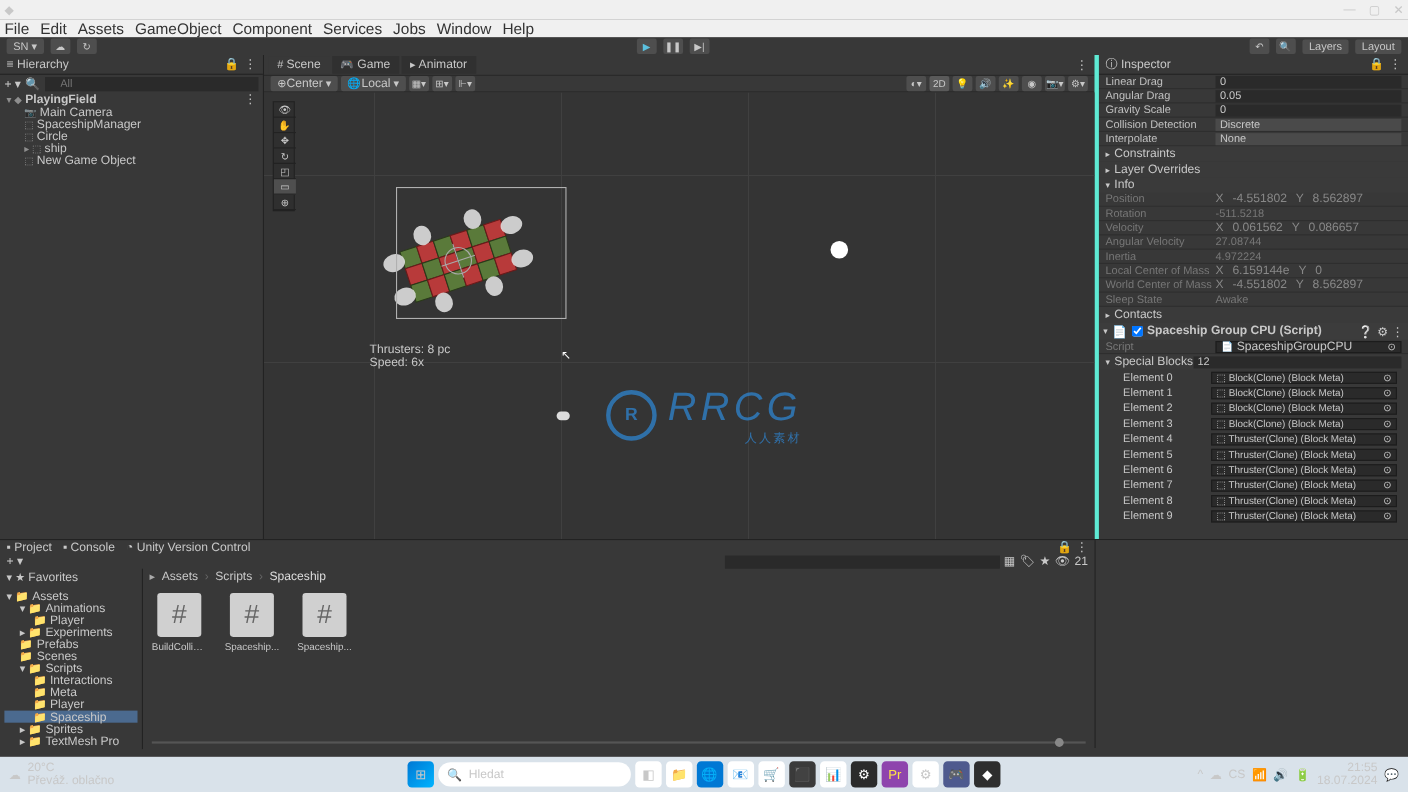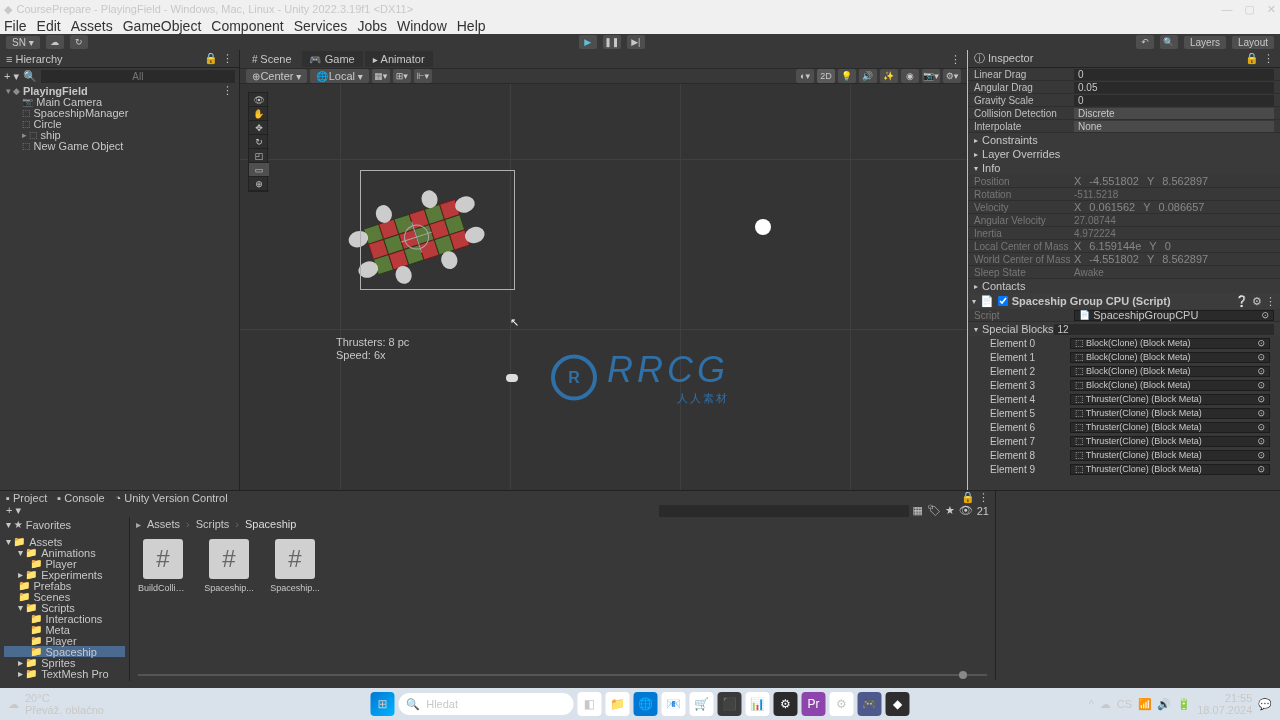--- a/index.html
+++ b/index.html
@@ -14,42 +14,42 @@
 .toolbar-upper .left, .toolbar-upper .center, .toolbar-upper .right { display: flex; align-items: center; gap: 6px; }
 .tb-btn { width: 18px; height: 14px; background: #4e4e4e; border-radius: 2px; display: flex; align-items: center; justify-content: center; font-size: 9px; }
 .tb-btn.play { background: #4e4e4e; color: #5bc0de; }
 .dropdown-small { background: #4e4e4e; padding: 1px 6px; border-radius: 2px; font-size: 10px; }
 .main { display: flex; height: 440px; }
 .hierarchy { width: 240px; background: #383838; border-right: 1px solid #222; display: flex; flex-direction: column; }
 .panel-tab { height: 18px; background: #383838; display: flex; align-items: center; padding: 0 6px; gap: 4px; border-bottom: 1px solid #222; }
 .panel-tab .ricon { margin-left: auto; display:flex; gap:4px; }
 .hierarchy-body { padding: 2px 4px; }
 .h-search { display: flex; align-items: center; gap: 4px; margin-bottom: 2px; }
-.h-search input { flex: 1; background: #2a2a2a; border: none; color: #ccc; padding: 1px 14px; font-size: 10px; height: 13px; text-align: center; }
+.h-search input { flex: 1; background: #2a2a2a; border: none; color: #ccc; padding: 1px 14px; font-size: 10px; height: 13px; }
 .tree-item { display: flex; align-items: center; gap: 3px; padding: 0 2px; height: 11px; font-size: 10px; }
 .tree-item.depth1 { padding-left: 18px; }
 .tree-item .icon { font-size: 9px; opacity: 0.6; }
 .scene-area { flex: 1; background: #383838; display: flex; flex-direction: column; }
 .scene-tabs { height: 18px; display: flex; align-items: center; gap: 2px; padding-left: 4px; }
 .scene-tabs .tab { padding: 2px 8px; font-size: 10px; background: #303030; }
 .scene-tabs .tab.active { background: #383838; }
 .scene-toolbar { height: 16px; display: flex; align-items: center; padding: 0 6px; gap: 4px; justify-content: space-between; background: #383838; border-top: 1px solid #2a2a2a; border-bottom: 1px solid #2a2a2a; }
 .scene-toolbar .group { display: flex; gap: 3px; align-items: center; }
 .scene-view { flex: 1; background: #343434; position: relative; overflow: hidden; }
 .scene-view .grid-line-v { position: absolute; top: 0; bottom: 0; width: 1px; background: #404040; }
 .scene-view .grid-line-h { position: absolute; left: 0; right: 0; height: 1px; background: #404040; }
 .scene-view .tool-palette { position: absolute; left: 8px; top: 8px; background: #2f2f2f; border: 1px solid #222; width: 20px; }
 .scene-view .tool-palette div { width: 20px; height: 14px; border-bottom: 1px solid #222; display: flex; align-items: center; justify-content: center; font-size: 9px; }
 .scene-view .tool-palette div.sel { background: #4f4f4f; }
 .spaceship { position: absolute; left: 100px; top: 86px; width: 175px; height: 140px; }
 .selection-box { position: absolute; left: 120px; top: 86px; width: 155px; height: 120px; border: 1px solid #b0b0b0; }
 .circle-obj { position: absolute; left: 515px; top: 135px; width: 16px; height: 16px; border-radius: 50%; background: #fff; }
 .small-cloud { position: absolute; left: 266px; top: 290px; width: 12px; height: 8px; background: #ddd; border-radius: 4px; }
 .cursor-arrow { position: absolute; left: 270px; top: 232px; color: #fff; font-size: 11px; }
-.inspector { width: 313px; background: #383838; border-left: 1px solid #5eead4; overflow: hidden; }
+.inspector { width: 285px; background: #383838; border-left: 4px solid #5eead4; overflow: hidden; }
 .insp-row { display: flex; align-items: center; padding: 0 6px; height: 13px; font-size: 10px; border-bottom: 1px solid #2e2e2e; }
 .insp-row .label { width: 100px; color: #c0c0c0; font-size: 10px; }
 .insp-row .value { color: #ddd; font-size: 10px; flex: 1; }
 .insp-row .xy { display: flex; gap: 8px; font-size: 9px; }
 .insp-row .xy span { color: #888; }
 .insp-section { padding: 1px 6px; display: flex; align-items: center; height: 14px; font-size: 10px; background: #3a3a3a; }
 .insp-section .tri { margin-right: 4px; font-size: 8px; }
 .component-header { display: flex; align-items: center; padding: 1px 4px; height: 16px; background: #3c3c3c; gap: 4px; }
 .component-header .foldout { font-size: 8px; }
 .component-header input[type=checkbox] { width: 10px; height: 10px; }
@@ -83,32 +83,31 @@
 .valfield { background: #2a2a2a; padding: 0 4px; flex: 1; height: 11px; font-size: 10px; display: flex; align-items: center; }
 .dropfield { background: #4a4a4a; padding: 0 4px; flex: 1; height: 11px; font-size: 10px; display: flex; align-items: center; }
 .taskbar { position: absolute; bottom: 0; left: 0; right: 0; height: 32px; background: #d9e2ea; display: flex; align-items: center; padding: 0 8px; gap: 6px; }
 .taskbar .weather { display: flex; flex-direction: column; font-size: 9px; color: #444; line-height: 1.1; }
 .taskbar .center-apps { position: absolute; left: 50%; transform: translateX(-50%); display: flex; gap: 4px; align-items: center; }
 .taskbar .app { width: 24px; height: 24px; background: #fff; border-radius: 4px; display: flex; align-items: center; justify-content: center; font-size: 12px; }
 .taskbar .search { background: #fff; border-radius: 12px; width: 175px; height: 22px; display: flex; align-items: center; padding: 0 8px; gap: 6px; color: #666; }
 .taskbar .tray { margin-left: auto; display: flex; align-items: center; gap: 6px; font-size: 9px; color: #444; }
 .taskbar .tray .time { display: flex; flex-direction: column; text-align: right; line-height: 1.1; }
 .insp-muted { color: #777 !important; }
-.red-label { position: absolute; left: 96px; top: 228px; color: #d05555; font-size: 8px; line-height: 1.1; margin-top: 24px; }
+.red-label { position: absolute; left: 96px; top: 228px; color: #d05555; font-size: 8px; line-height: 1.1; }
 .slider-row { height: 12px; padding: 0 8px; display: flex; align-items: center; gap: 6px; }
 .slider-track { flex: 1; height: 2px; background: #555; position: relative; }
 .slider-thumb { position: absolute; right: 20px; top: -3px; width: 8px; height: 8px; border-radius: 50%; background: #888; }
 </style>
 </head>
 <body>
 
 <div class="titlebar">
   <div class="title">
     <span>◆</span>
-    <span>CoursePrepare - PlayingField - Windows, Mac, Linux - Unity 2022.3.19f1 &lt;DX11&gt;</span>
   </div>
   <div class="controls">
     <span>—</span>
     <span>▢</span>
     <span>✕</span>
   </div>
 </div>
 
 <div class="menubar">
   <span>File</span>
@@ -512,21 +511,21 @@
         <span>Hledat</span>
       </div>
     <div class="app">◧</div>
     <div class="app">📁</div>
     <div class="app" style="background:#0078d4;color:#fff">🌐</div>
     <div class="app">📧</div>
     <div class="app">🛒</div>
     <div class="app" style="background:#3a3a3a;color:#fff">⬛</div>
     <div class="app">📊</div>
     <div class="app" style="background:#2b2b2b;color:#fff">⚙</div>
-    <div class="app" style="background:#8e44ad;color:#ffffff">Pr</div>
+    <div class="app" style="background:#8e44ad;color:#fde047">Pr</div>
     <div class="app">⚙</div>
     <div class="app" style="background:#4e5a8e;color:#fff">🎮</div>
     <div class="app" style="background:#2e2e2e;color:#fff">◆</div>
   </div>
   <div class="tray">
     <span>^</span>
     <span>☁</span>
     <span>CS</span>
     <span>📶</span>
     <span>🔊</span>

